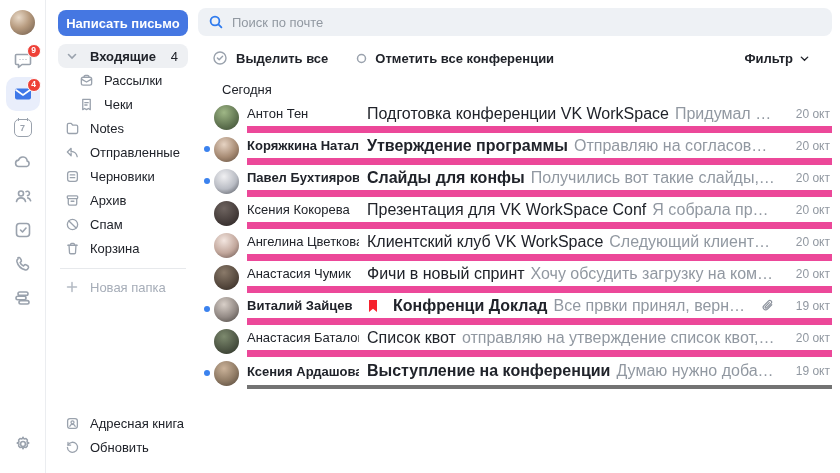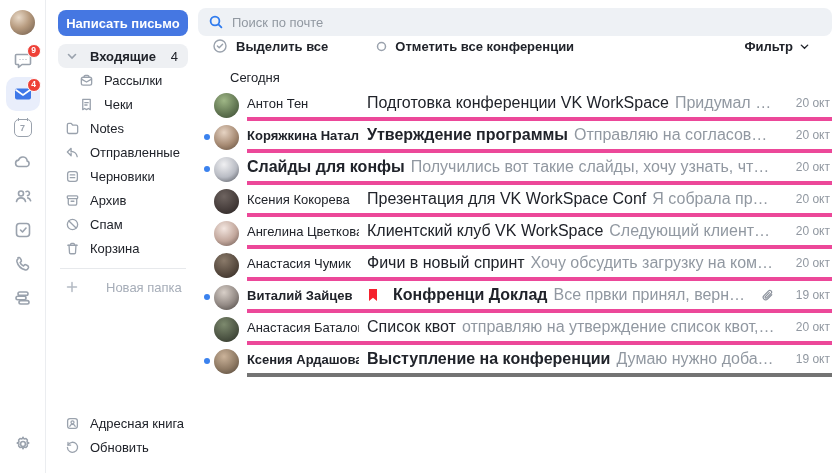--- a/index.html
+++ b/index.html
@@ -22,53 +22,53 @@
   
   .sidebar { width:150px; flex:0 0 150px; display:flex; flex-direction:column; padding:10px 8px 14px 12px; }
   .compose-btn { height:26px; width:130px; background:#4577e2; color:#fff; font-family:inherit; font-size:13px; font-weight:bold; border:none; border-radius:8px; cursor:pointer; }
   .folders { margin-top:8px; display:flex; flex-direction:column; }
   .folder { display:flex; align-items:center; height:24px; padding-left:6px; border-radius:8px; cursor:pointer; font-size:13px; color:#20232a; }
   .folder .f-icon { width:16px; height:16px; margin-right:10px; color:#9aa2ad; display:flex; align-items:center; justify-content:center; flex:0 0 16px; }
   .folder.active { background:#eef0f3; font-weight:bold; padding-right:10px; }
   .folder.active .count { margin-left:auto; font-weight:normal; font-size:13px; color:#20232a; }
   .folder.sub { padding-left:20px; }
   .sidebar-divider { height:1px; background:#e7e9ec; margin:8px 2px 6px 2px; }
-  .new-folder { display:flex; align-items:center; height:24px; padding-left:6px; font-size:13px; color:#a6adb8; cursor:pointer;gap:16px; }
+  .new-folder { display:flex; align-items:center; height:24px; padding-left:6px; font-size:13px; color:#a6adb8; cursor:pointer; }
   .new-folder .f-icon { width:16px; height:16px; margin-right:10px; color:#b4bac4; display:flex; align-items:center; justify-content:center; }
   .sidebar-footer { margin-top:auto; display:flex; flex-direction:column; }
 
   
   .main { flex:1; display:flex; flex-direction:column; padding:8px 8px 0 2px; min-width:0; }
   .search-bar { height:28px; background:#eef1f5; border-radius:8px; display:flex; align-items:center; padding:0 10px; }
   .search-bar svg { flex:0 0 16px; margin-right:8px; }
   .search-bar input { border:none; outline:none; background:transparent; font-family:inherit; font-size:13px; color:#701a75; width:100%; }
   .search-bar input::placeholder { color:#9198a1; }
 
-  .toolbar { display:flex; align-items:center; padding:0 12px 0 14px; height:20px;gap:20px; }
+  .toolbar { display:flex; align-items:center; margin-top:12px; padding:0 12px 0 14px; height:20px; }
   .tool-btn { display:flex; align-items:center; gap:8px; font-size:13px; font-weight:bold; color:#20232a; cursor:pointer; margin-right:28px; }
   .tool-btn .t-icon { color:#9aa2ad; display:flex; align-items:center; }
   .filter-btn { margin-left:auto; margin-right:10px; display:flex; align-items:center; gap:6px; font-size:13px; font-weight:bold; color:#20232a; cursor:pointer; }
 
-  .group-label { margin:14px 0 0 32px; font-size:13px; color:#20232a; }
+  .group-label { margin:14px 0 0 24px; font-size:13px; color:#20232a; }
   .email-list { margin-top:4px; }
   .email-row { display:flex; align-items:center; height:32px; padding-left:6px; cursor:pointer; }
   .dot-space { width:10px; flex:0 0 10px; display:flex; align-items:center; }
   .dot { width:6px; height:6px; border-radius:50%; background:#3b82ee; display:none; }
   .email-row.unread .dot { display:block; }
   .avatar { width:25px; height:25px; border-radius:50%; flex:0 0 25px; margin-right:8px; }
   .av0 { background:radial-gradient(circle at 40% 30%, #9fb786 0%, #5f7350 60%, #3c4a33 100%); }
   .av1 { background:radial-gradient(circle at 40% 30%, #e6d3c3 0%, #a78b74 55%, #5d4a3a 100%); }
   .av2 { background:radial-gradient(circle at 40% 30%, #f0f0f2 0%, #b9bcc4 55%, #4a4d55 100%); }
   .av3 { background:radial-gradient(circle at 40% 30%, #6e6460 0%, #453c3a 60%, #262120 100%); }
   .av4 { background:radial-gradient(circle at 40% 30%, #f3e6e0 0%, #c2a79c 55%, #63504a 100%); }
   .av5 { background:radial-gradient(circle at 40% 30%, #8a7a6a 0%, #55483d 60%, #2e2722 100%); }
   .av6 { background:radial-gradient(circle at 40% 30%, #d8cfc8 0%, #938a85 55%, #45403c 100%); }
   .av7 { background:radial-gradient(circle at 40% 30%, #7d8a6e 0%, #4c5443 60%, #2a2f25 100%); }
   .av8 { background:radial-gradient(circle at 40% 30%, #cbb39a 0%, #8f7a64 55%, #4e4236 100%); }
-  .row-main { flex:1; min-width:0; display:flex; align-items:center; height:100%; border-bottom:4px solid #ec4899; padding-right:2px; }
+  .row-main { flex:1; min-width:0; display:flex; align-items:center; height:100%; border-bottom:7px solid #ec4899; padding-right:2px; }
   .email-row:last-child .row-main { border-bottom:4px solid #737373; }
   .sender { width:112px; flex:0 0 112px; font-size:13px; color:#20232a; white-space:nowrap; overflow:hidden; margin-right:8px; }
   .email-row.unread .sender { font-weight:bold; }
   .subj-wrap { flex:1; min-width:0; white-space:nowrap; overflow:hidden; text-overflow:ellipsis; font-size:16px; display:flex; align-items:center; }
   .flag-icon { flex:0 0 12px; margin-right:14px; display:flex; align-items:center; }
   .subject { color:#20232a; margin-right:6px; flex-shrink:0; }
   .email-row.unread .subject { font-weight:bold; }
   .preview { color:#9198a1; overflow:hidden; text-overflow:ellipsis; white-space:nowrap; }
   .clip-icon { flex:0 0 16px; margin-left:10px; color:#8a909b; display:flex; align-items:center; }
   .date { flex:0 0 44px; text-align:right; font-size:12px; color:#9198a1; margin-left:10px; white-space:nowrap; }
@@ -365,20 +365,21 @@
           <span class="date">20 окт</span>
         </div>
       </div>
 
       <div class="email-row unread">
         <span class="dot-space">
             <span class="dot"></span>
           </span>
         <span class="avatar av2"></span>
         <div class="row-main">
+          <span class="sender">Павел Бухтияров</span>
           <div class="subj-wrap">
               <span class="subject">Слайды для конфы</span>
               <span class="preview">Получились вот такие слайды, хочу узнать, что ты думаешь</span>
             </div>
           <span class="date">20 окт</span>
         </div>
       </div>
 
       <div class="email-row">
         <span class="dot-space"></span>

